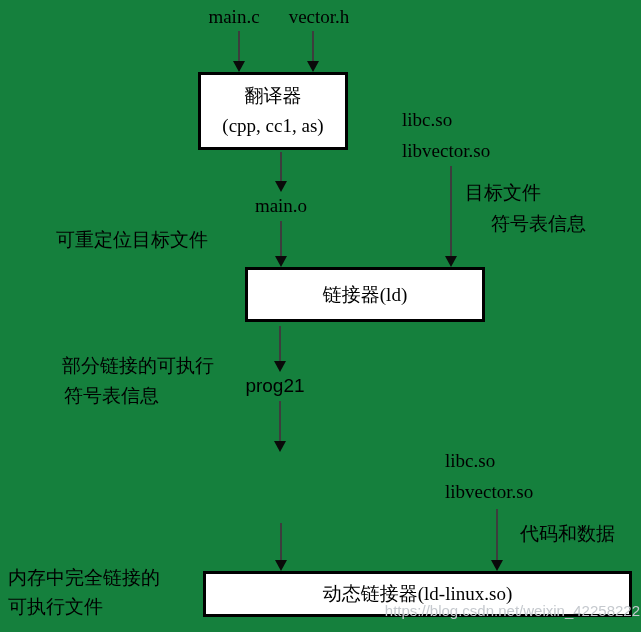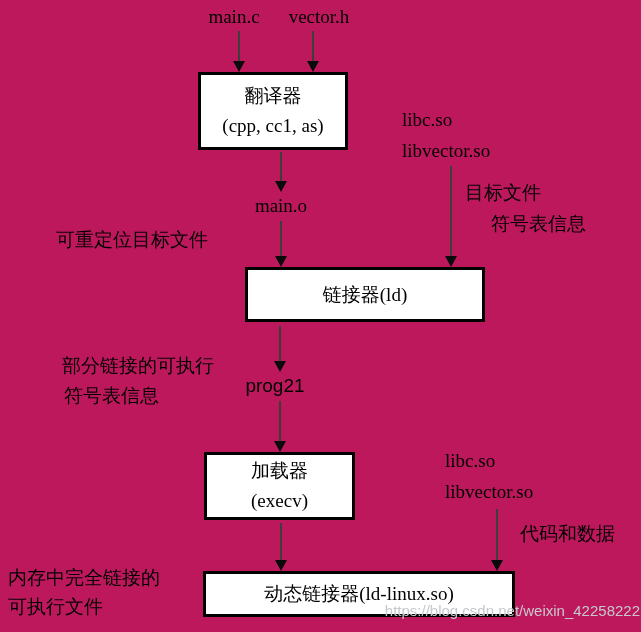--- a/index.html
+++ b/index.html
@@ -1,17 +1,17 @@
 <!DOCTYPE html>
 <html><head>
 <meta charset="utf-8">
 <style>
   html,body{margin:0;padding:0;background:#fff;}
   #stage{
-    position:relative;width:641px;height:632px;background:#be185d;
+    position:relative;width:641px;height:632px;background:#15803d;
     font-family:"Liberation Serif","DejaVu Serif",serif;color:#000;overflow:hidden;
   }
   .lbl{position:absolute;font-size:19px;line-height:22px;white-space:nowrap;}
   .latin{font-family:"Liberation Serif","DejaVu Serif",serif;}
   .sans{font-family:Liberation Sans, sans-serif;font-size:19px;}
   .box{
     position:absolute;border:3px solid #000;background:#fff;
     display:flex;flex-direction:column;align-items:center;justify-content:center;
     font-size:19px;text-align:center;box-sizing:border-box;
   }
@@ -88,42 +88,38 @@
   <div class="lbl" style="left:62px;top:355px;">部分链接的可执行</div>
   <div class="lbl" style="left:64px;top:385px;">符号表信息</div>
 
   <div class="lbl sans center" style="left:242px;top:375px;width:66px;">prog21</div>
 
   <div class="varrow" style="left:274px;top:401px;height:51px;">
     <div class="shaft"></div>
       <div class="head"></div>
   </div>
 
-  <div class="box" style="left:204px;top:452px;width:151px;height:68px;">
-    <div class="bline">加载器</div>
-    <div class="bline latin">(execv)</div>
-  </div>
 
   <div class="lbl latin" style="left:445px;top:450px;">libc.so</div>
   <div class="lbl latin" style="left:445px;top:481px;">libvector.so</div>
 
   <div class="lbl" style="left:520px;top:523px;">代码和数据</div>
 
   <div class="varrow" style="left:275px;top:523px;height:48px;">
     <div class="shaft"></div>
       <div class="head"></div>
   </div>
 
   <div class="varrow" style="left:491px;top:509px;height:62px;">
     <div class="shaft"></div>
       <div class="head"></div>
   </div>
 
   <div class="lbl" style="left:8px;top:596px;">可执行文件</div>
   <div class="lbl" style="left:8px;top:567px;">内存中完全链接的</div>
 
-  <div class="box" style="left:203px;top:571px;width:312px;height:46px;">
+  <div class="box" style="left:203px;top:571px;width:429px;height:46px;">
     <div class="bline">动态链接器(ld-linux.so)</div>
   </div>
 
   <div id="watermark">https://blog.csdn.net/weixin_42258222</div>
 
 </div>
 
 </body></html>

